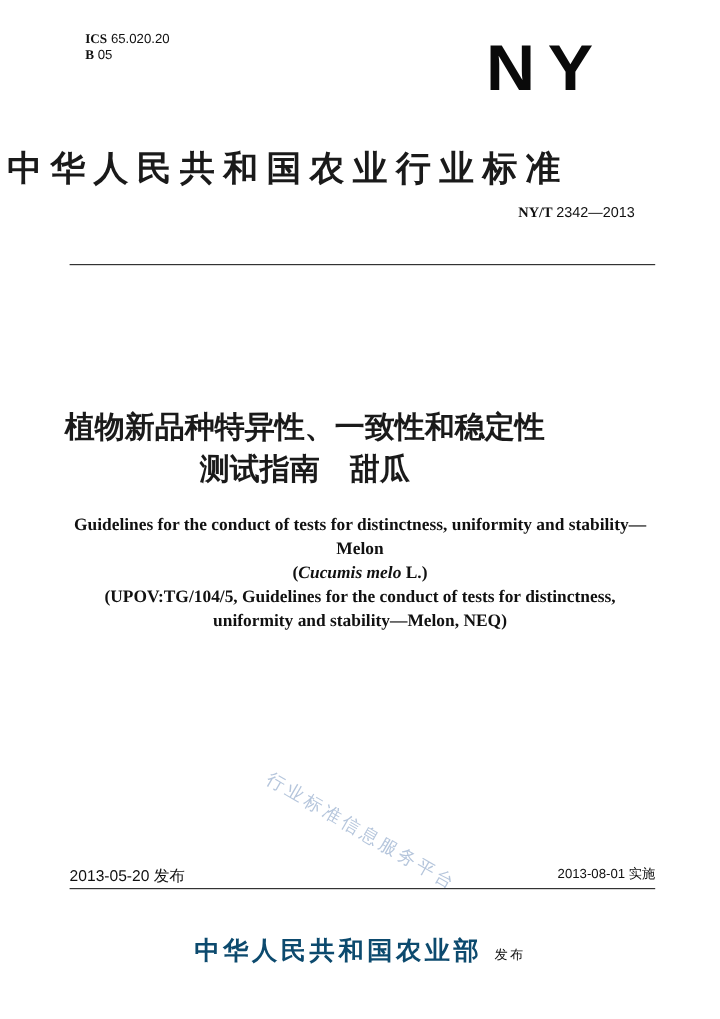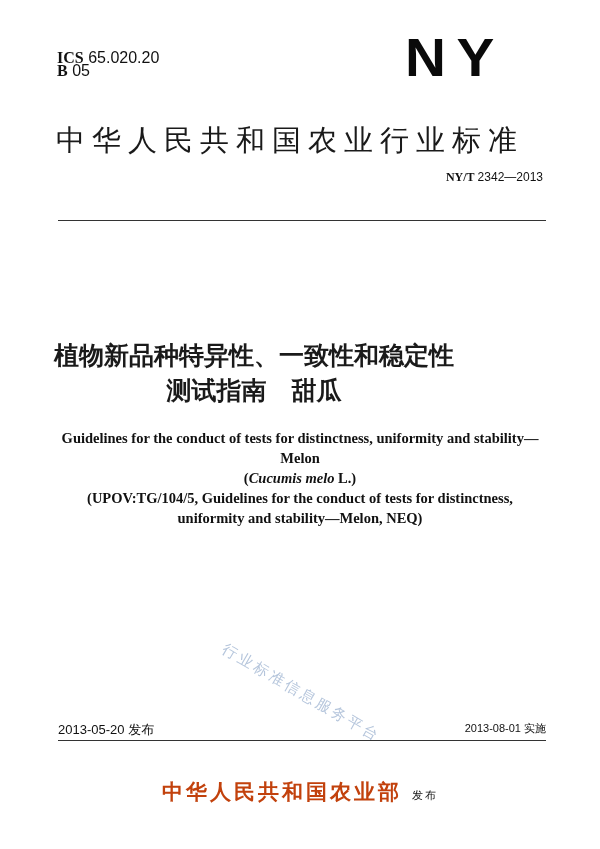--- a/index.html
+++ b/index.html
@@ -1,36 +1,36 @@
 <!DOCTYPE html>
 <html><head>
 <meta charset="utf-8">
 <style>
   html, body { margin: 0; padding: 0; }
   body {
     width: 600px; height: 849px; background: #ffffff; position: relative; overflow: hidden;
     font-family: "Liberation Serif", serif; color: #111;
   }
   .abs { position: absolute; }
-  .ics { left: 57px; top: 27px; font-family: "Liberation Sans", sans-serif; font-size: 16px; line-height: 13px; color: #111; margin-top: 24px; }
+  .ics { left: 71px; top: 27px; font-family: "Liberation Sans", sans-serif; font-size: 11px; line-height: 13px; color: #111; }
   .ics b { font-family: "Liberation Serif", serif; font-weight: bold; }
   .ny-logo { left: 405px; top: 30px; font-family: "Liberation Sans", sans-serif; font-weight: 900; font-size: 54px; line-height: 54px; letter-spacing: 10px; color: #0a0a0a; transform: scaleX(1.05); transform-origin: left; }
-  .std-title { left: 0; width: 524px; top: 121px; text-align: right; font-family: "DejaVu Sans", sans-serif; font-size: 29px; letter-spacing: 7px; font-weight: normal; color: #1a1a1a; padding-left: 6px; box-sizing: border-box; }
-  .std-code { right: 57px; top: 170px; font-size: 12px; color: #111; }
+  .std-title { left: 0; width: 524px; top: 121px; text-align: left; font-family: "DejaVu Sans", sans-serif; font-size: 29px; letter-spacing: 7px; font-weight: bold; color: #1a1a1a; padding-left: 6px; box-sizing: border-box; }
+  .std-code { right: 71px; top: 170px; font-size: 12px; color: #111; }
   .std-code b { font-family: "Liberation Serif", serif; }
   .std-code span { font-family: "Liberation Sans", sans-serif; }
   .rule { left: 58px; width: 488px; height: 1px; background: #333; }
   .cn-title { left: 0; width: 508px; text-align: center; font-family: "DejaVu Sans", sans-serif; font-size: 25px; font-weight: bold; color: #1a1a1a; }
   .en-block { left: 0; width: 600px; top: 428px; text-align: center; font-family: "Liberation Serif", serif; font-weight: bold; font-size: 14.5px; line-height: 20px; color: #111; }
   .en-block i { font-style: italic; }
   .watermark { left: 228px; top: 640px; font-family: "DejaVu Sans", sans-serif; font-size: 15px; color: #a9bcd6; transform: rotate(30deg); transform-origin: left top; letter-spacing: 3px; opacity: 0.85; }
   .date-left { left: 58px; top: 721px; font-family: "Liberation Sans", sans-serif; font-size: 13px; color: #111; }
   .date-right { right: 54px; top: 721px; font-family: "Liberation Sans", sans-serif; font-size: 11px; color: #111; }
   .publisher { left: 0; width: 600px; top: 778px; text-align: center; }
-  .publisher .org { font-family: "DejaVu Serif", serif; font-weight: bold; font-size: 21px; letter-spacing: 3px; color: #c2410c; }
+  .publisher .org { font-family: "DejaVu Serif", serif; font-weight: bold; font-size: 21px; letter-spacing: 3px; color: #0c4a6e; }
   .publisher .act { font-family: "DejaVu Sans", sans-serif; font-size: 11px; margin-left: 10px; letter-spacing: 2px; color: #111; }
 </style>
 </head>
 <body>
 
 <div class="abs ics">
   <div><b>ICS</b>&nbsp;<span>65.020.20</span></div>
   <div><b>B</b>&nbsp;<span>05</span></div>
 </div>
 

